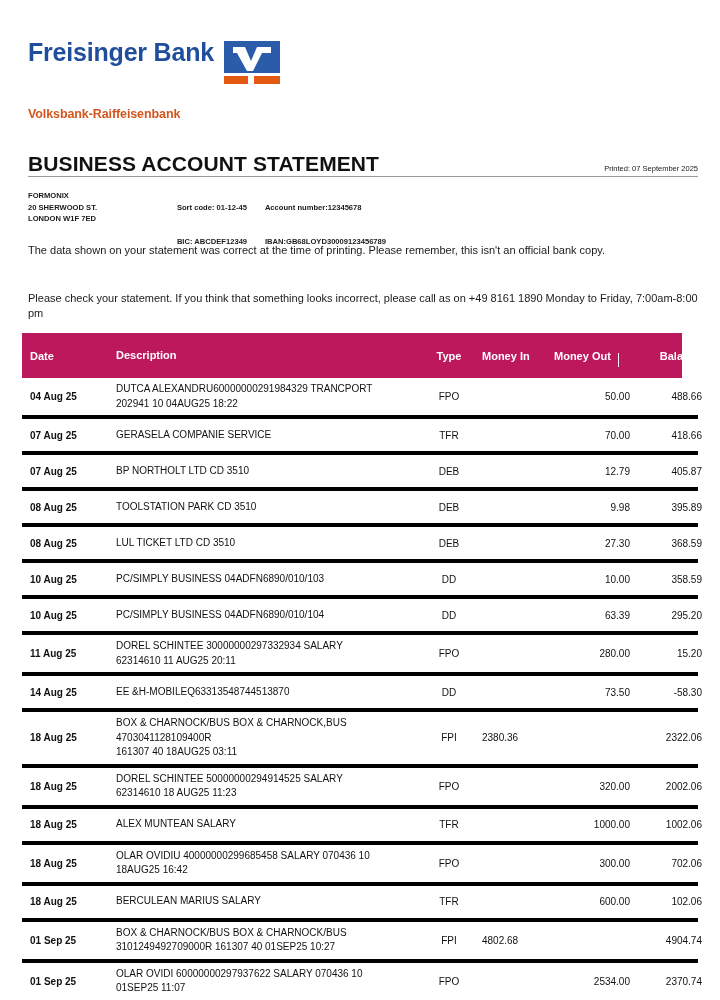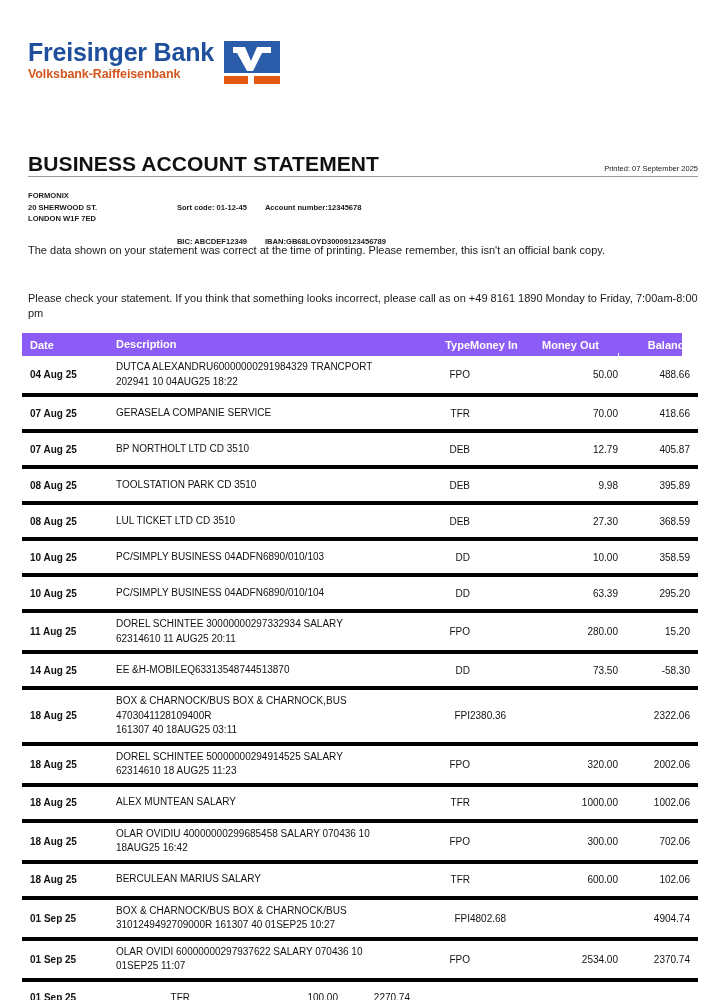--- a/index.html
+++ b/index.html
@@ -28,20 +28,21 @@
     position: absolute;
     left: 28px;
     top: 40px;
     display: flex;
     align-items: flex-start;
   }
   .brand-text {
     display: flex;
     flex-direction: column;
     line-height: 1;
+    gap: 40px;
   }
   .brand-name {
     font-size: 25px;
     font-weight: bold;
     color: #1f4e9c;
     letter-spacing: -0.2px;
   }
   .brand-sub {
     font-size: 12.5px;
     font-weight: bold;
@@ -115,23 +116,23 @@
   
   .table {
     position: absolute;
     left: 22px;
     right: 22px;
     top: 333px;
   }
   .thead {
     display: flex;
     align-items: center;
-    background: #8b5cf6;
+    background: #be185d;
     color: #ffffff;
-    height: 23px;
+    height: 45px;
     font-size: 11px;
     font-weight: bold;
     padding-left: 8px;
     box-sizing: border-box;
     width: 660px;
     position: relative;
   }
   .thead .tick {
     position: absolute;
     left: 596px;
@@ -147,21 +148,21 @@
     box-sizing: border-box;
     min-height: 36px;
     padding: 4px 0 4px 8px;
     font-size: 10px;
     color: #111;
   }
   .row.tall { min-height: 40px; }
 
   .c-date   { width: 86px; flex: none; font-weight: bold; }
   .c-desc   { width: 280px; flex: none; line-height: 1.45; }
-  .c-type   { width: 66px; flex: none; text-align: right; padding-left: 8px; }
+  .c-type   { width: 66px; flex: none; text-align: center; padding-left: 8px; margin-left: 12px; }
   .c-in     { width: 72px; flex: none; }
   .c-out    { width: 76px; flex: none; text-align: right; }
   .c-bal    { width: 72px; flex: none; text-align: right; }
 
   .thead .c-date { font-size: 11px; }
   .thead .c-desc { font-size: 11px; }
   .thead .c-type { font-size: 11px; }
   .thead .c-in   { font-size: 11px; text-align: left; }
   .thead .c-out  { font-size: 11px; text-align: left; }
   .thead .c-bal  { font-size: 11px; text-align: right; padding-right: 2px; }

